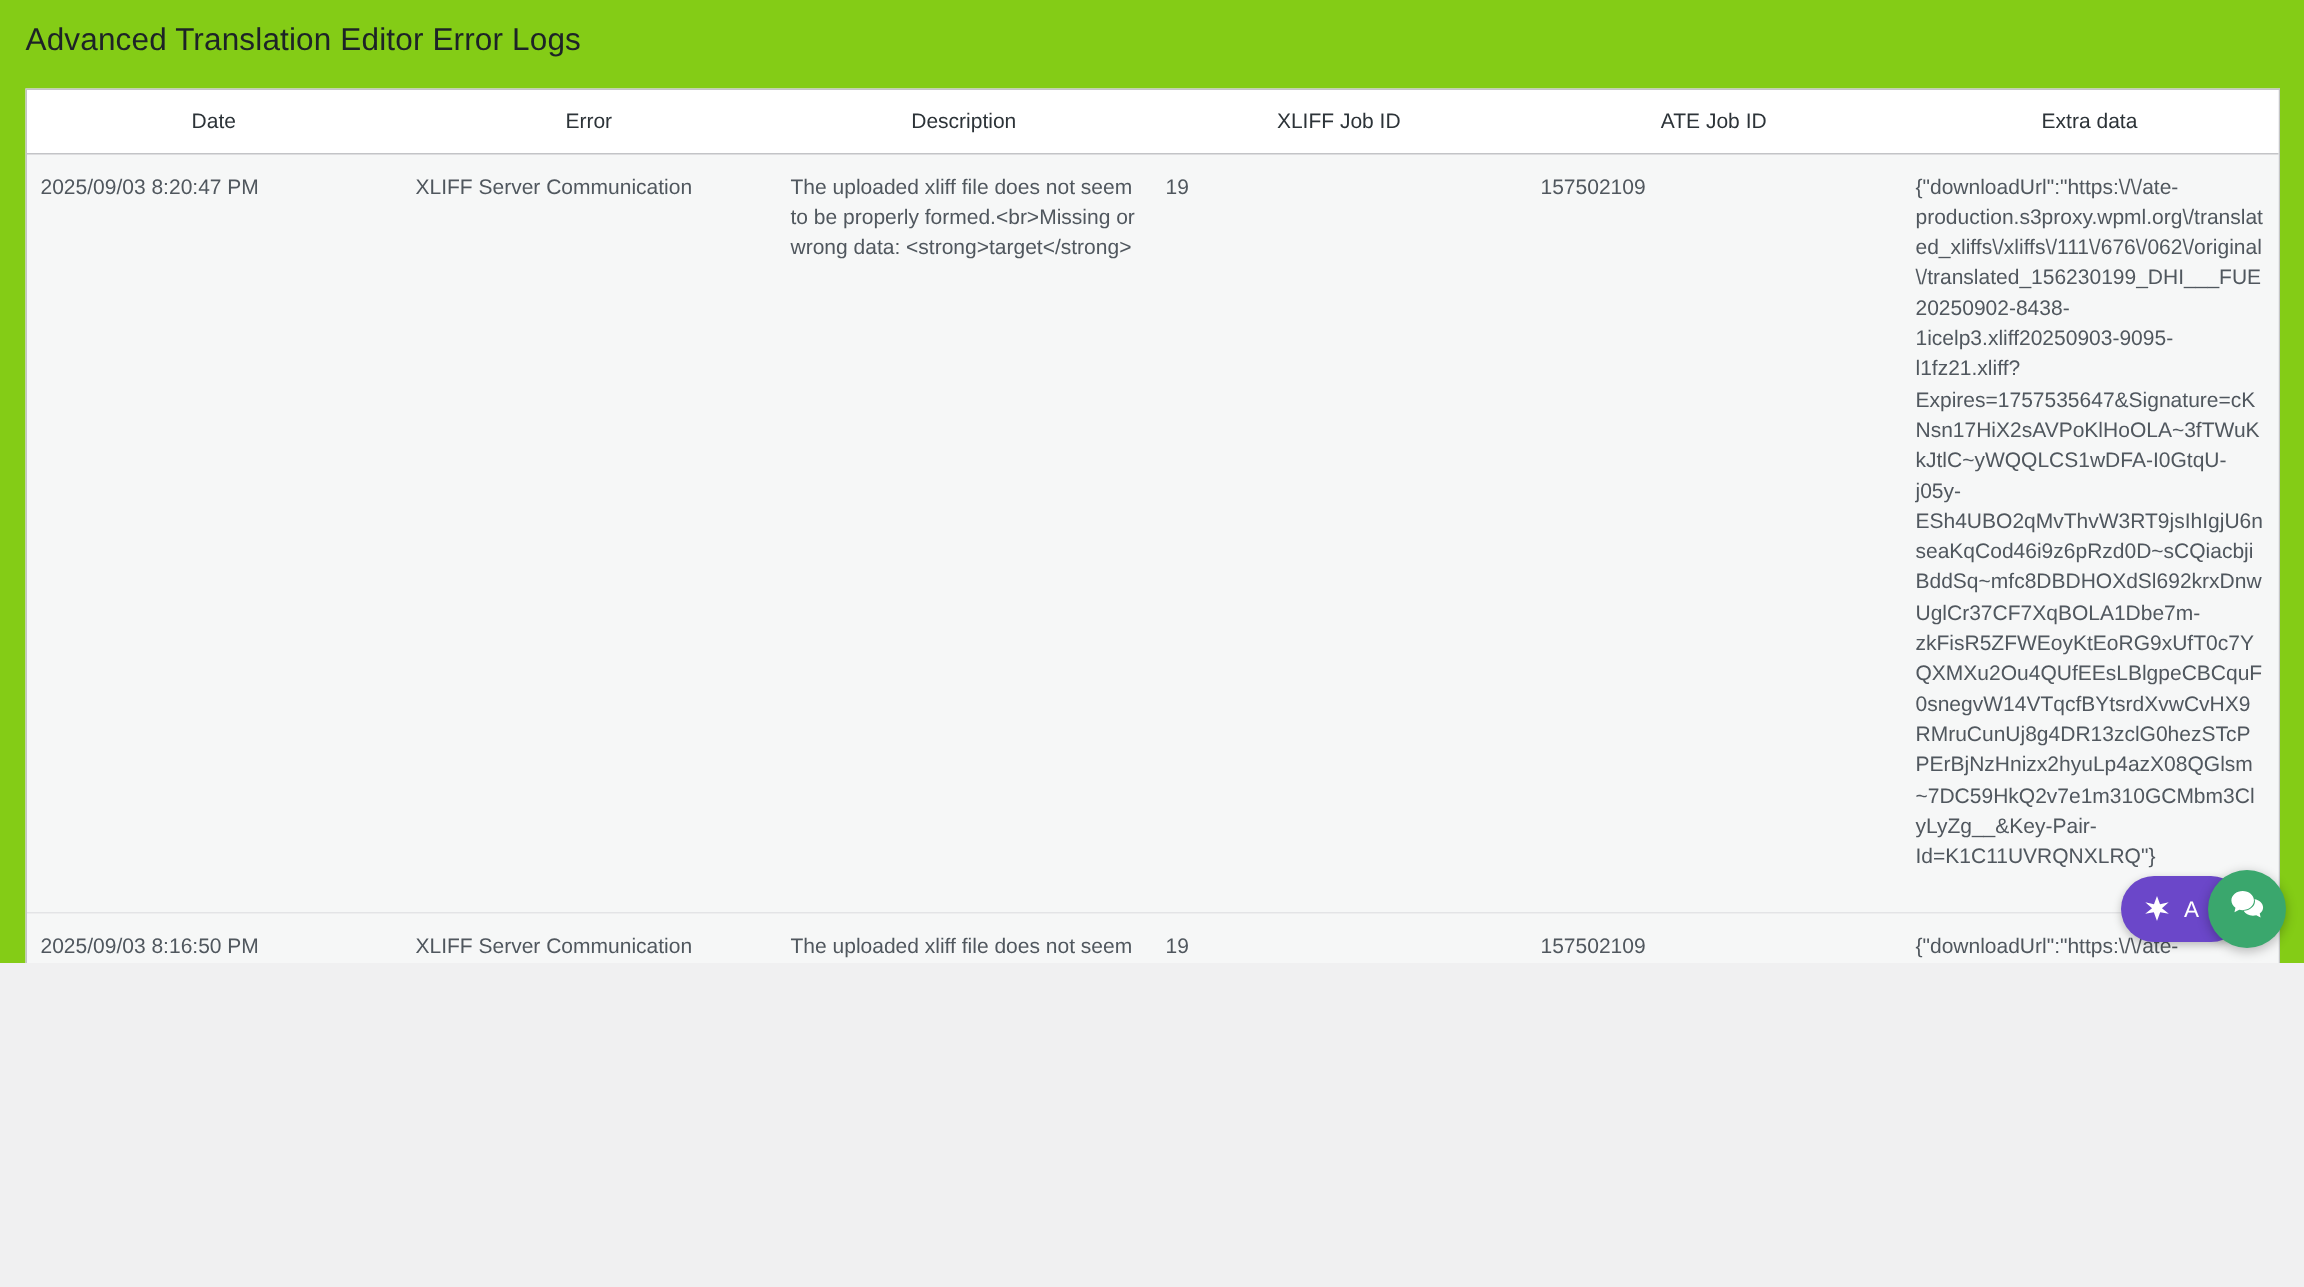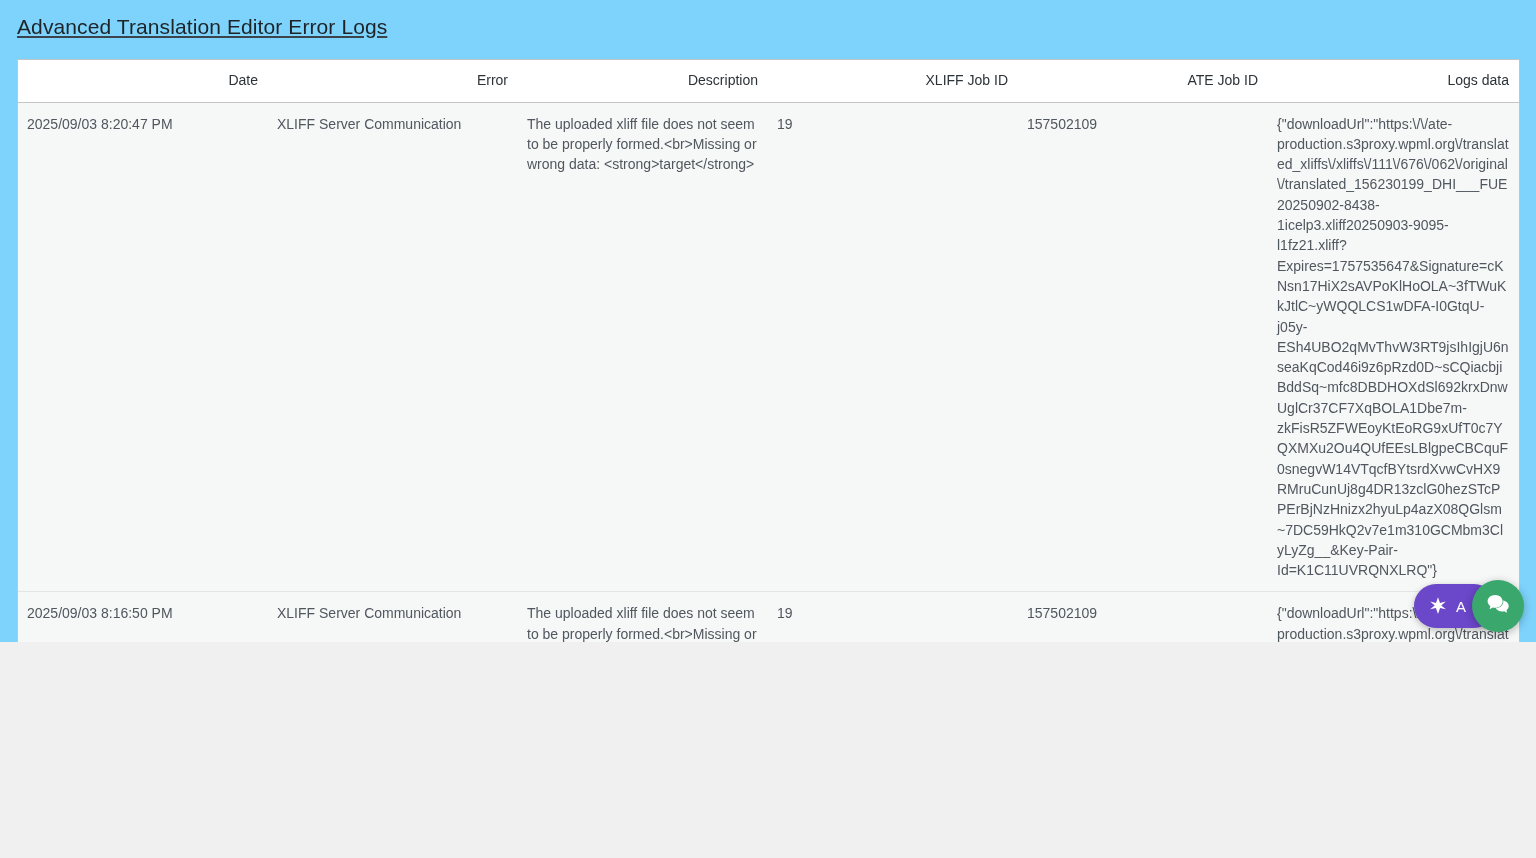--- a/index.html
+++ b/index.html
@@ -11,23 +11,22 @@
     overflow: hidden;
     background: #f0f0f1;
     font-family: "Liberation Sans", sans-serif;
     color: #3c434a;
   }
 
   .page {
     position: relative;
     width: 1536px;
     height: 642px;
-    background: #7dd3fc;
+    background: #84cc16;
     overflow: hidden;
-    text-decoration: underline;
   }
 
   .page-title {
     font-size: 21px;
     font-weight: 400;
     color: #1d2327;
     line-height: 1.3;
     margin: 0;
     padding: 13px 0 0 17px;
     letter-spacing: 0.1px;
@@ -44,36 +43,36 @@
   }
 
   table.logs {
     width: 100%;
     border-collapse: collapse;
     table-layout: fixed;
   }
 
   table.logs thead th {
     background: #ffffff;
-    text-align: right;
+    text-align: center;
     font-size: 14px;
     font-weight: 400;
     color: #2c3338;
     padding: 11px 10px 11px 9px;
     border-bottom: 1px solid #c3c4c7;
     vertical-align: top;
     line-height: 1.4;
   }
 
   table.logs tbody td {
     background: #f6f7f7;
     font-size: 14px;
     font-weight: 400;
     color: #50575e;
-    padding: 11px 10px 11px 9px;
+    padding: 11px 10px 28px 9px;
     vertical-align: top;
     line-height: 1.45;
     border-bottom: 1px solid #e3e4e6;
     word-wrap: break-word;
     overflow-wrap: anywhere;
   }
 
   
   .col-date       { width: 250px; }
   .col-event      { width: 250px; }
@@ -145,21 +144,21 @@
           <col class="col-ate">
           <col class="col-extra">
       </colgroup>
       <thead>
         <tr>
           <th>Date</th>
           <th>Error</th>
           <th>Description</th>
           <th>XLIFF Job ID</th>
           <th>ATE Job ID</th>
-          <th>Logs data</th>
+          <th>Extra data</th>
         </tr>
       </thead>
       <tbody>
         <tr>
           <td>2025/09/03 8:20:47 PM</td>
           <td>XLIFF Server Communication</td>
           <td class="cell-desc">The uploaded xliff file does not seem to be properly formed.&lt;br&gt;Missing or wrong data: &lt;strong&gt;target&lt;/strong&gt;</td>
           <td>19</td>
           <td>157502109</td>
           <td class="cell-extra">{"downloadUrl":"https:\/\/ate-production.s3proxy.wpml.org\/translated_xliffs\/xliffs\/111\/676\/062\/original\/translated_156230199_DHI___FUE20250902-8438-1icelp3.xliff20250903-9095-l1fz21.xliff?Expires=1757535647&amp;Signature=cKNsn17HiX2sAVPoKlHoOLA~3fTWuKkJtlC~yWQQLCS1wDFA-I0GtqU-j05y-ESh4UBO2qMvThvW3RT9jsIhIgjU6nseaKqCod46i9z6pRzd0D~sCQiacbjiBddSq~mfc8DBDHOXdSl692krxDnwUglCr37CF7XqBOLA1Dbe7m-zkFisR5ZFWEoyKtEoRG9xUfT0c7YQXMXu2Ou4QUfEEsLBlgpeCBCquF0snegvW14VTqcfBYtsrdXvwCvHX9RMruCunUj8g4DR13zclG0hezSTcPPErBjNzHnizx2hyuLp4azX08QGlsm~7DC59HkQ2v7e1m310GCMbm3ClyLyZg__&amp;Key-Pair-Id=K1C11UVRQNXLRQ"}</td>

